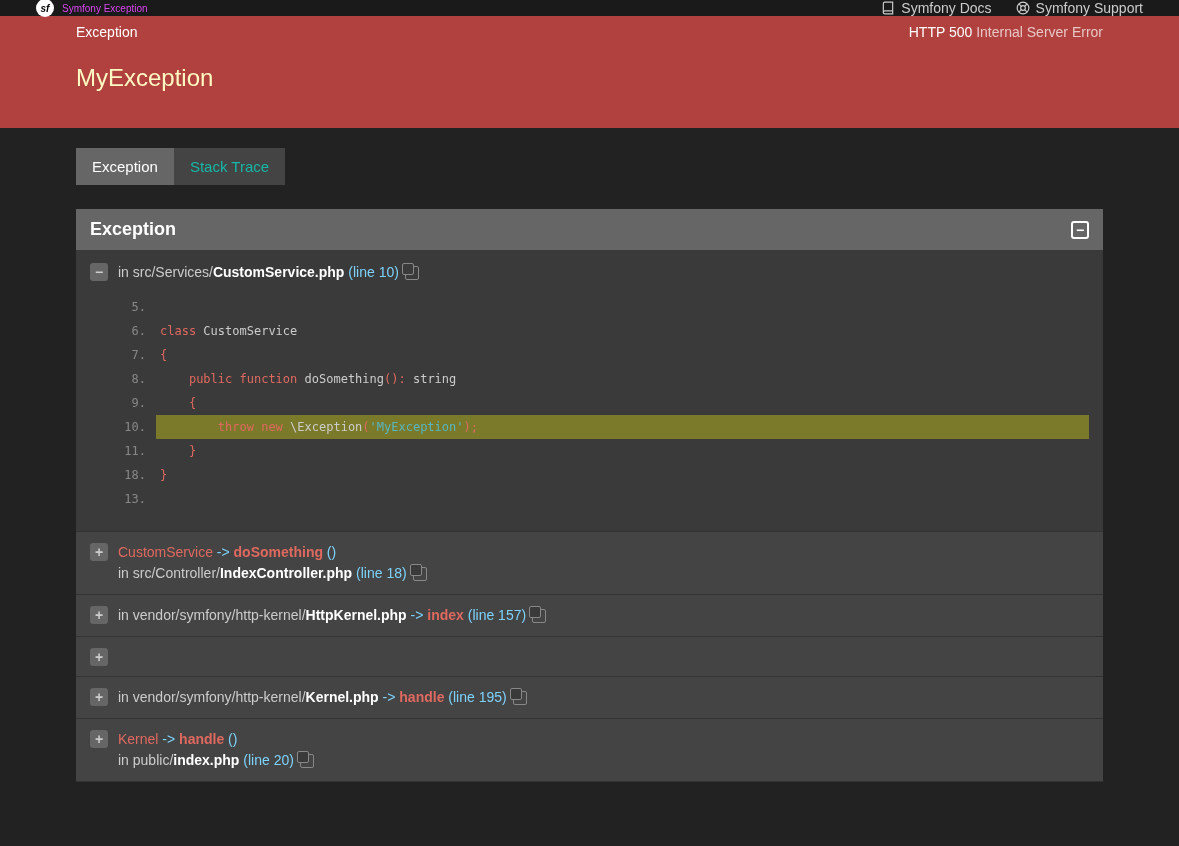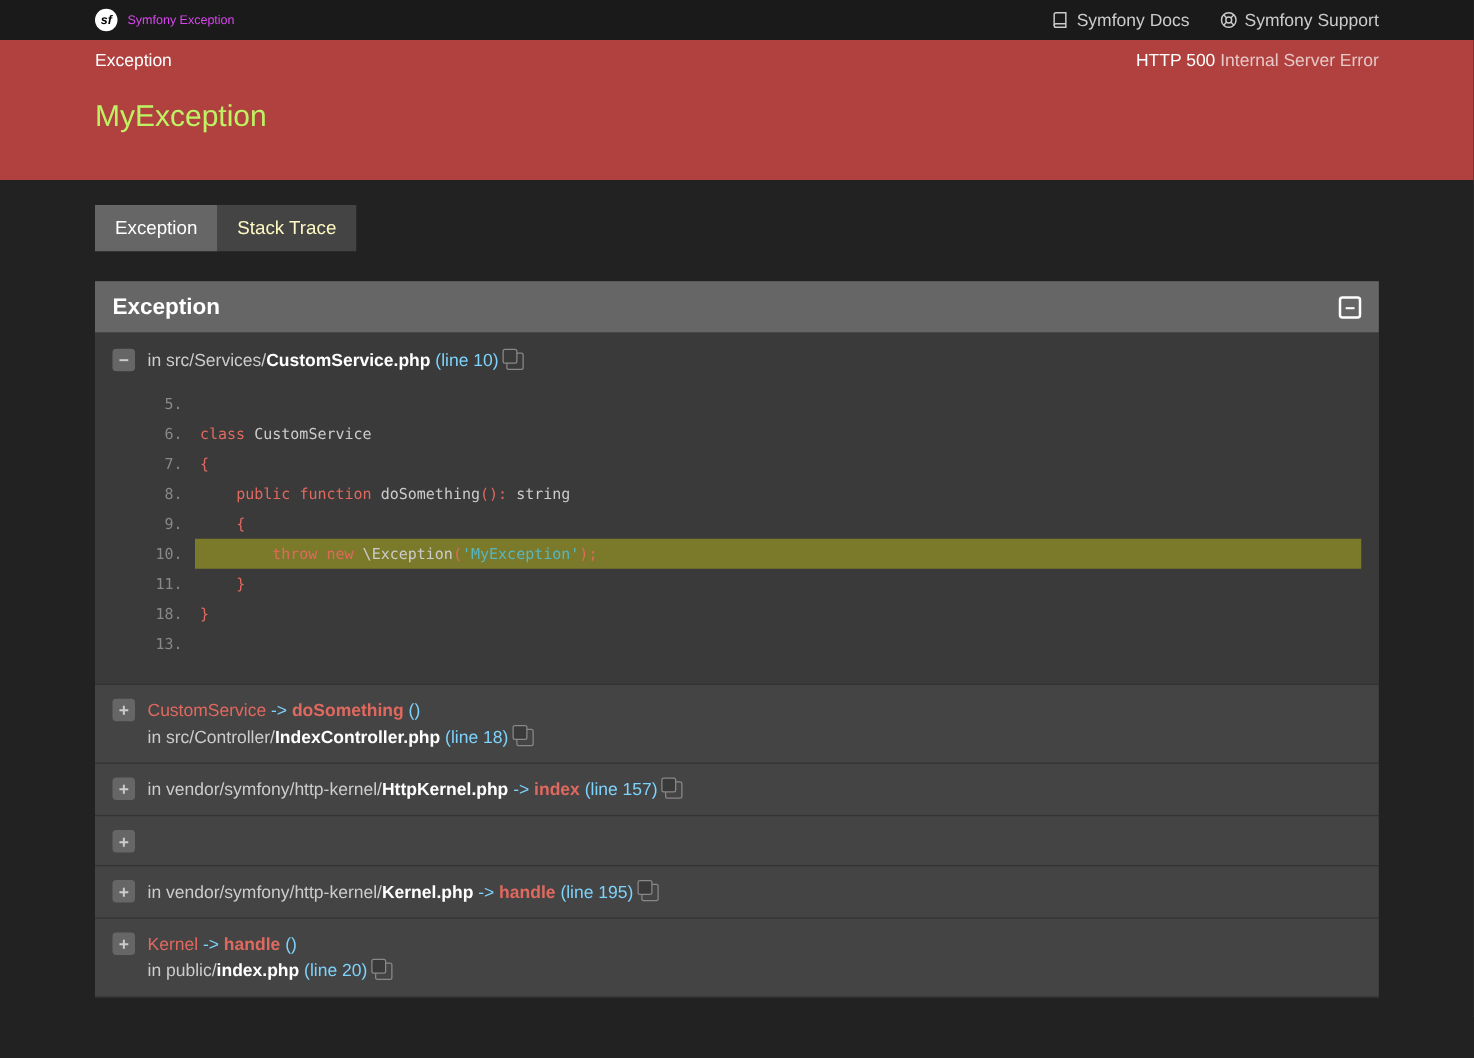--- a/index.html
+++ b/index.html
@@ -1,32 +1,32 @@
 <!DOCTYPE html>
 <html><head>
 <meta charset="utf-8">
 <style>
 * { margin:0; padding:0; box-sizing:border-box; }
 body { font-family:-apple-system,BlinkMacSystemFont,"Segoe UI",Arial,sans-serif; background:#222; color:#e0e0e0; font-size:14px; }
-.top-bar { height:32px; background:#1a1a1a; display:flex; padding:0 76px; justify-content:space-between; }
+.top-bar { height:16px; background:#1a1a1a; display:flex; padding:0 36px; justify-content:space-between; }
 .top-left { display:flex; align-items:center; gap:8px; }
 .sf-logo { width:18px; height:18px; border-radius:50%; background:#fff; color:#000; display:flex; align-items:center; justify-content:center; font-size:10px; font-weight:bold; font-style:italic; }
 .tb-title { color:#d946ef; font-size:10px; }
 .top-right { display:flex; gap:24px; }
 .tb-link { color:#ccc; font-size:14px; display:flex; align-items:center; gap:6px; cursor:pointer; }
 .icon { display:inline-block; }
 .red-bar { background:#b0413e; padding:8px 76px; display:flex; justify-content:space-between; color:#fff; font-size:14px; }
 .red-bar .dim { opacity:0.7; }
 .red-main { background:#b0413e; padding:16px 76px 36px; display:flex; justify-content:space-between; align-items:flex-start; }
-.err-title { color:#bef264; font-size:24px; font-weight:normal; }
+.err-title { color:#fef9c3; font-size:24px; font-weight:normal; }
 .ghost-wrap { margin-right:0; }
 .ghost-svg { opacity:0.8; }
 .container { padding:20px 76px; }
 .tabs { display:flex; margin-bottom:0; }
-.tab { padding:10px 16px; background:#444; color:#fef9c3; cursor:pointer; font-size:15px; }
+.tab { padding:10px 16px; background:#444; color:#14b8a6; cursor:pointer; font-size:15px; }
 .tab.active { background:#666; color:#fff; }
 .section { background:#444; margin-top:24px; }
 .section-hdr { background:#666; padding:10px 14px; display:flex; justify-content:space-between; align-items:center; }
 .section-hdr h2 { color:#fff; font-size:18px; font-weight:bold; }
 .collapse-btn { width:18px; height:18px; border:2px solid #fff; border-radius:3px; display:flex; align-items:center; justify-content:center; cursor:pointer; color:#fff; font-weight:bold; }
 .frame { padding:10px 14px; border-bottom:1px solid #333; }
 .frame.first { background:#3a3a3a; padding:12px 14px; }
 .frame-hdr { display:flex; align-items:flex-start; gap:10px; font-size:14px; }
 .expand-btn { width:18px; height:18px; background:#666; border-radius:3px; display:flex; align-items:center; justify-content:center; cursor:pointer; color:#ccc; font-weight:bold; font-size:14px; flex-shrink:0; margin-top:1px; }
 .frame-txt { color:#ccc; line-height:1.5; }

